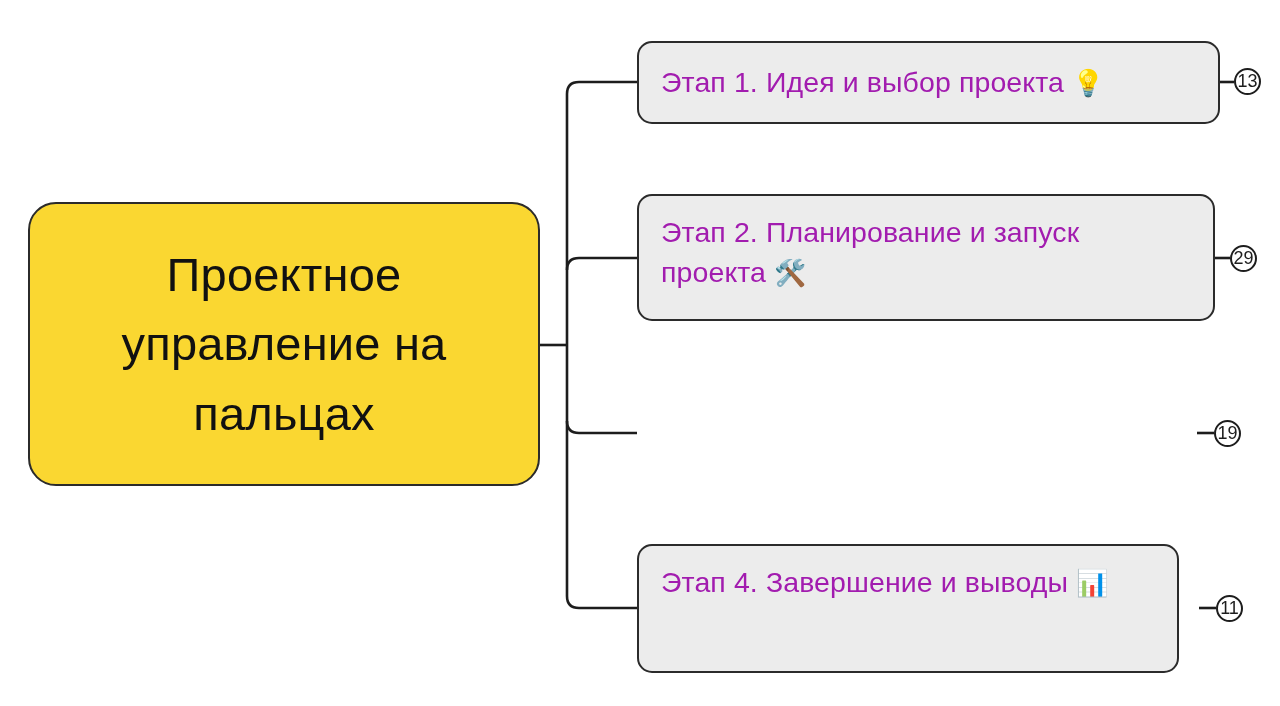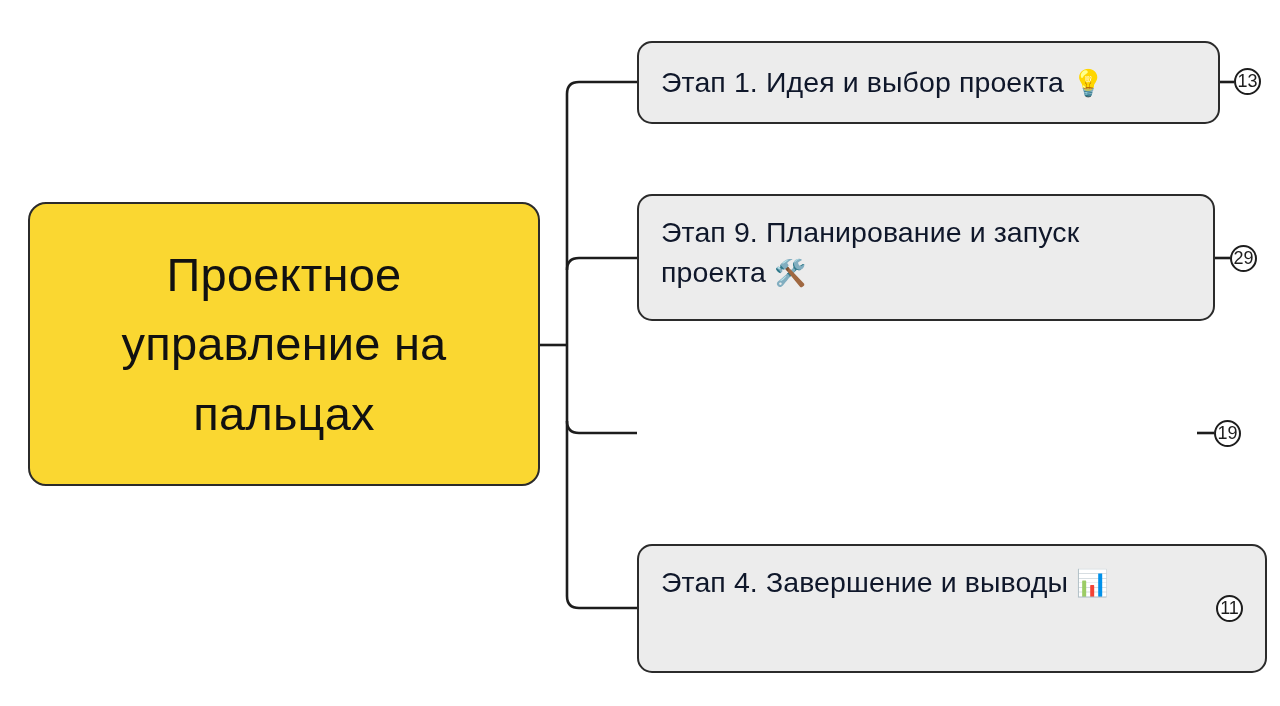--- a/index.html
+++ b/index.html
@@ -27,21 +27,21 @@
   
   .root-node {
     position: absolute;
     left: 28px;
     top: 202px;
     width: 512px;
     height: 284px;
     box-sizing: border-box;
     background: #FAD731;
     border: 2.5px solid #2b2b2b;
-    border-radius: 18px;
+    border-radius: 28px;
     display: flex;
     align-items: center;
     justify-content: center;
     z-index: 3;
   }
   .root-label {
     font-size: 47px;
     line-height: 1.48;
     color: #111111;
     text-align: center;
@@ -57,34 +57,34 @@
     background: #ECECEC;
     border: 2.5px solid #2b2b2b;
     border-radius: 15px;
     display: flex;
     align-items: center;
     z-index: 3;
   }
   .branch-label {
     font-size: 28.5px;
     line-height: 1.42;
-    color: #0f172a;
+    color: #a21caf;
     padding: 0 22px;
     letter-spacing: 0.1px;
     font-weight: 400;
   }
   .branch-label .emoji {
     font-family: "DejaVu Sans", sans-serif;
     font-size: 26px;
   }
 
   .node-1 { left: 637px; top: 41px;  width: 583px; height: 83px; }
   .node-2 { left: 637px; top: 194px; width: 578px; height: 127px; }
   .node-3 { left: 637px; top: 396px; width: 560px; height: 80px; }
-  .node-4 { left: 637px; top: 544px; width: 630px; height: 129px; }
+  .node-4 { left: 637px; top: 544px; width: 542px; height: 129px; }
 
   .node-2 .branch-label,
   .node-4 .branch-label { align-self: flex-start; padding-top: 16px; }
 
   
   .badge {
     position: absolute;
     width: 27px;
     height: 27px;
     box-sizing: border-box;
@@ -136,21 +136,21 @@
 
   <div class="branch-node node-1">
     <div class="branch-label">
       <span>Этап 1. Идея и выбор проекта </span><span class="emoji">💡</span>
     </div>
   </div>
   <div class="badge badge-1">13</div>
 
   <div class="branch-node node-2">
     <div class="branch-label">
-      <span>Этап 9. Планирование и запуск проекта </span><span class="emoji">🛠️</span>
+      <span>Этап 2. Планирование и запуск проекта </span><span class="emoji">🛠️</span>
     </div>
   </div>
   <div class="badge badge-2">29</div>
 
   <div class="badge badge-3">19</div>
 
   <div class="branch-node node-4">
     <div class="branch-label">
       <span>Этап 4. Завершение и выводы </span><span class="emoji">📊</span>
     </div>

